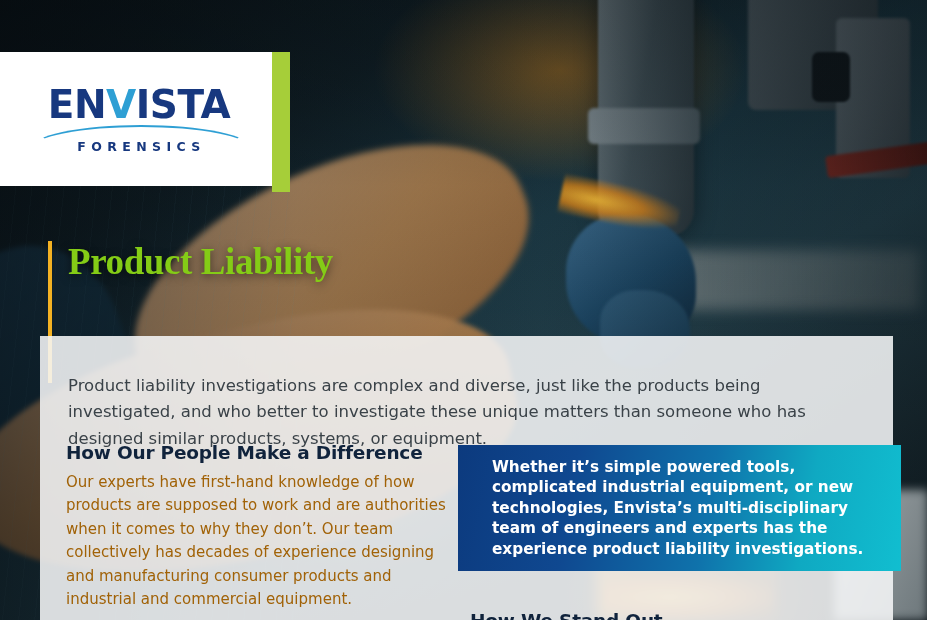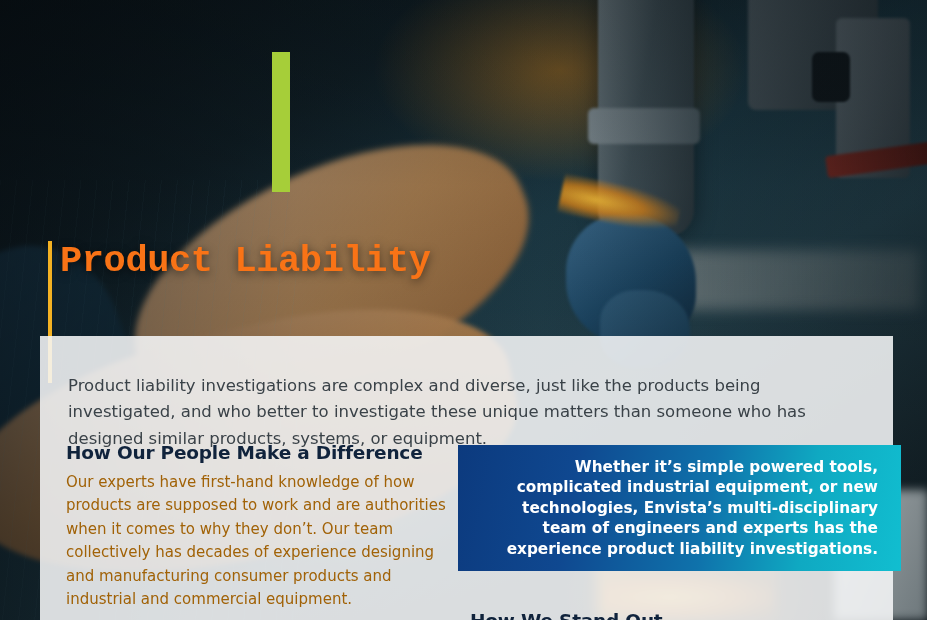--- a/index.html
+++ b/index.html
@@ -206,26 +206,26 @@
     left: 48px; top: 241px;
     display: flex;
   }
   .title-rule {
     width: 4px;
     height: 142px;
     background: #f4b223;
     flex: 0 0 auto;
   }
   .title-text {
-    margin-left: 8px;
-    font-family: Liberation Mono, monospace;
+    margin-left: 16px;
+    font-family: Liberation Serif, serif;
     font-weight: 700;
     font-size: 37px;
     line-height: 1.12;
-    color: #f97316;
+    color: #84cc16;
     letter-spacing: -0.4px;
     text-shadow: 0 2px 10px rgba(0,0,0,0.55);
   }
   .title-text .ln { display: block; white-space: nowrap; }
 
   
   .content-overlay {
     position: absolute;
     left: 40px; top: 336px;
     width: 853px; height: 284px;
@@ -268,23 +268,22 @@
   .callout {
     position: absolute;
     left: 458px; top: 445px;
     width: 443px; height: 126px;
     background: linear-gradient(100deg, #0c3a7e 0%, #0f4890 26%, #0f72ab 56%, #0fa9c2 78%, #11bed0 100%);
     display: flex;
     align-items: center;
   }
   .callout-text {
     width: 100%;
-    padding: 0 23px 0 18px;
+    padding: 0 23px 0 34px;
     box-sizing: border-box;
-    text-align: right;
     font-family: "DejaVu Sans", sans-serif;
     font-weight: 700;
     font-size: 15.3px;
     line-height: 1.33;
     color: #ffffff;
   }
 
   .bottom-heading {
     position: absolute;
     left: 470px; top: 595px;
@@ -316,20 +315,27 @@
     <div class="arm2"></div>
     <div class="arm"></div>
     <div class="glove"></div>
     <div class="glove2"></div>
     <div class="spark"></div>
     <div class="spark2"></div>
     <div class="streaks"></div>
     <div class="darkwash"></div>
   </div>
 
+  <div class="logo-panel">
+    <div class="logo-wrap">
+      <div class="logo-word"><span>EN</span><span class="vee">V</span><span>ISTA</span></div>
+      <div class="logo-arc"></div>
+      <div class="logo-sub">FORENSICS</div>
+    </div>
+  </div>
   <div class="logo-green-bar"></div>
 
   <div class="title-block">
     <div class="title-rule"></div>
     <div class="title-text">
       <span class="ln">Product Liability</span>
     </div>
   </div>
 
   <div class="content-overlay"></div>

